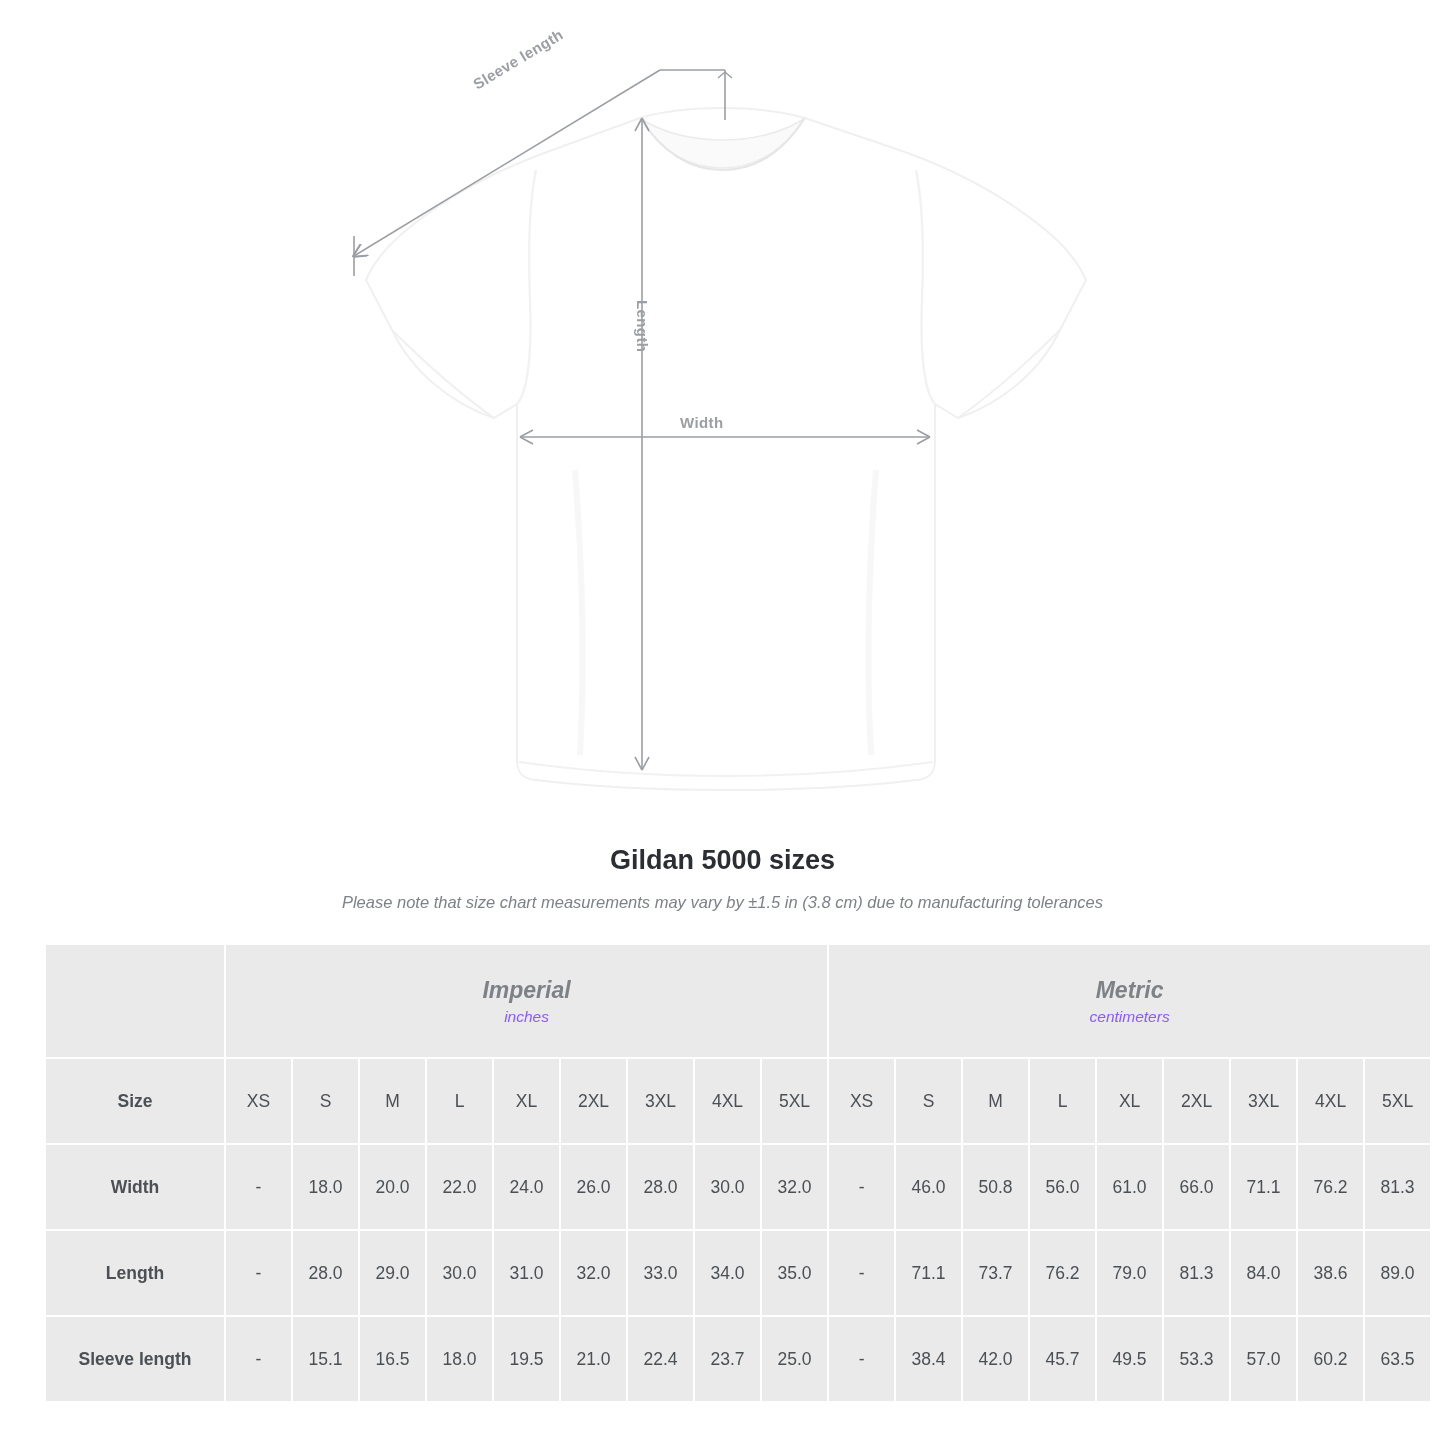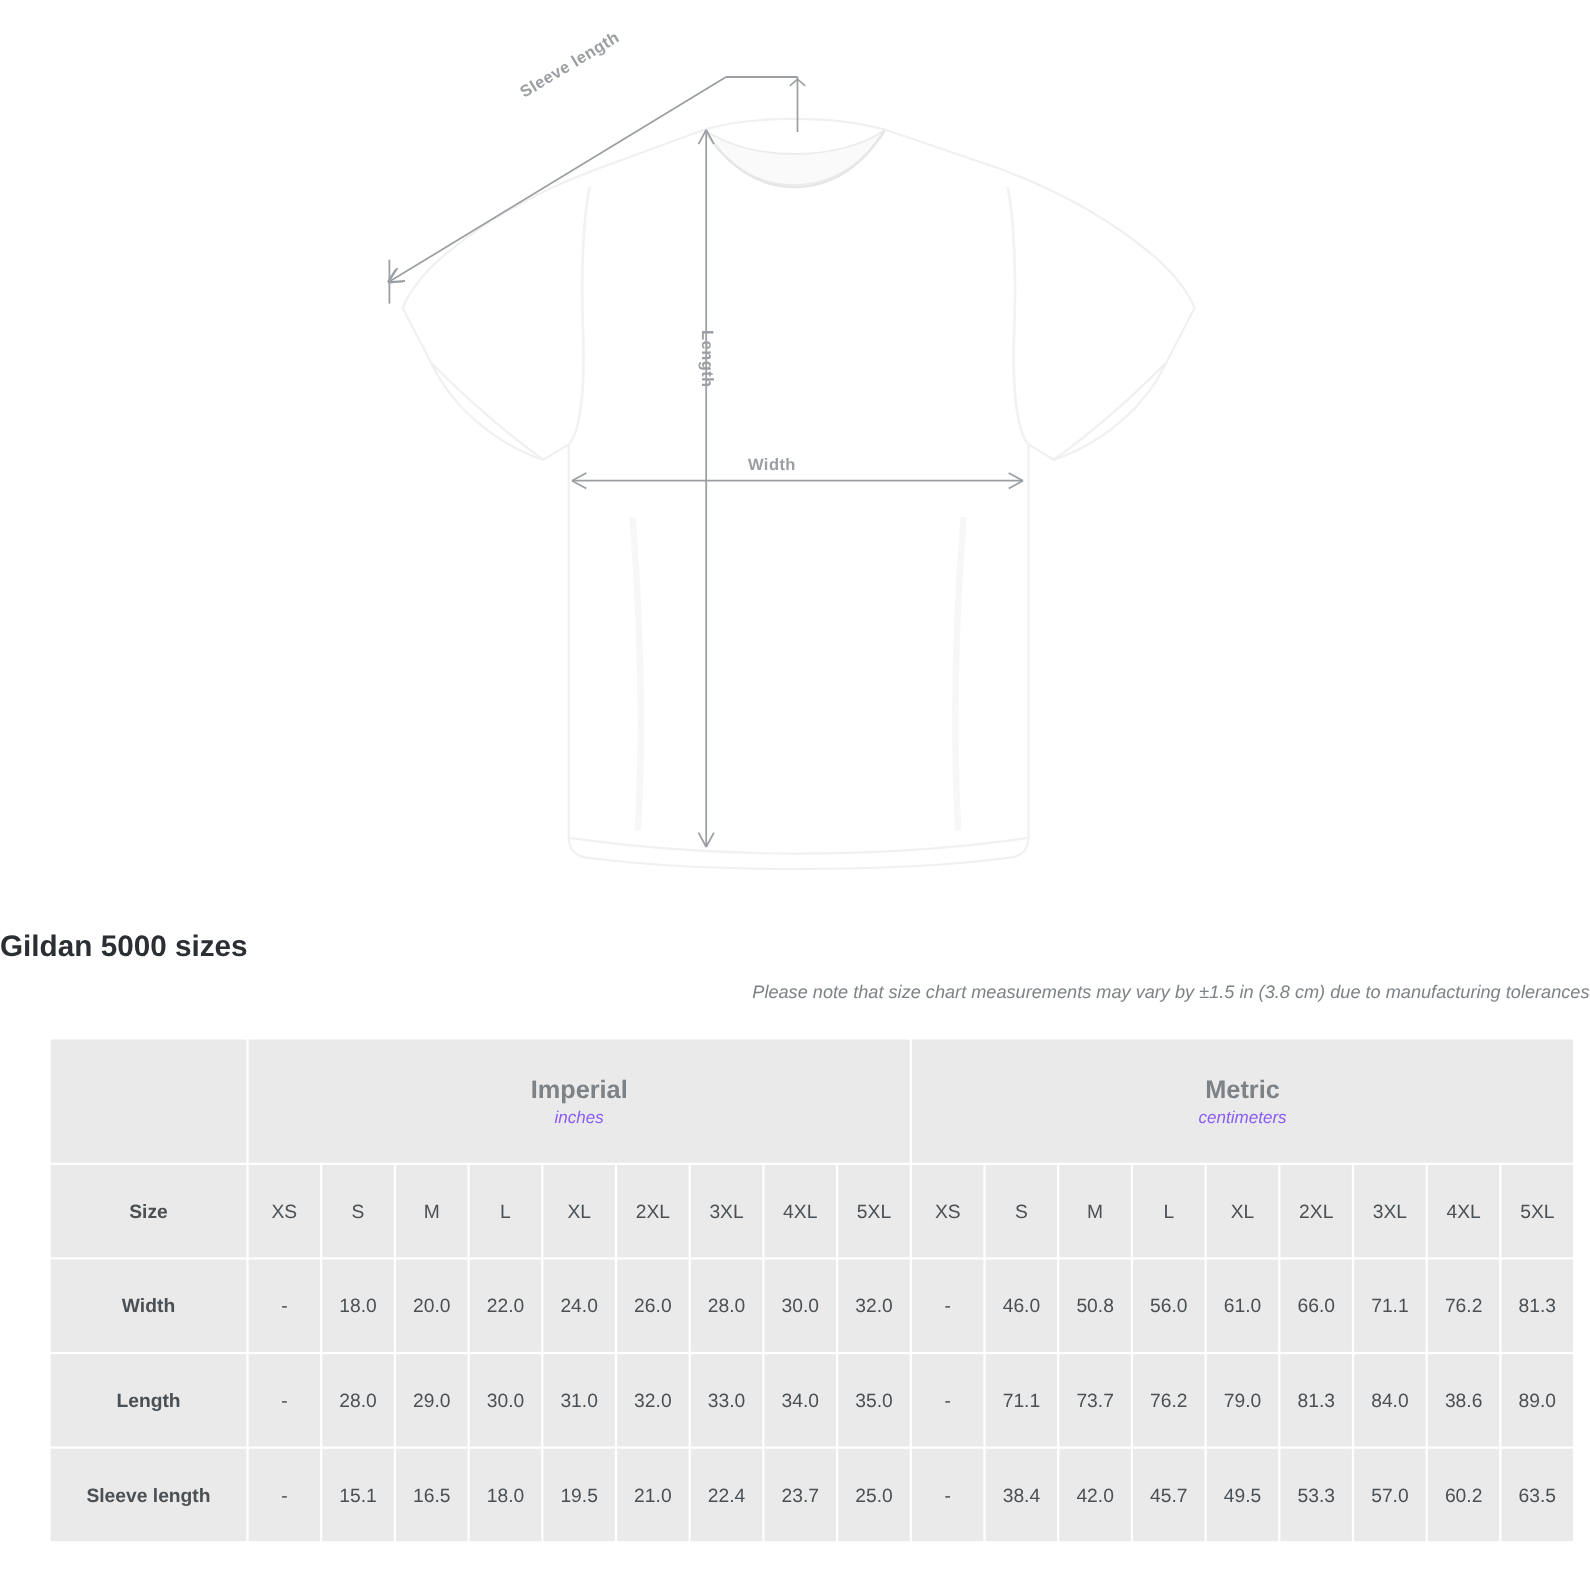--- a/index.html
+++ b/index.html
@@ -44,29 +44,30 @@
   }
   #label-width {
     left: 680px; top: 414px;
   }
 
   
   .title {
     position: absolute;
     left: 0; top: 845px;
     width: 1445px;
+    text-align: center;
     font-size: 27px;
     font-weight: bold;
     color: #2b2f33;
   }
   .subtitle {
     position: absolute;
     left: 0; top: 893px;
     width: 1445px;
-    text-align: right;
+    text-align: center;
     font-size: 16.5px;
     font-style: italic;
     color: #7d8286;
   }
 
   
   .table-wrap {
     position: absolute;
     left: 44px; top: 943px;
     width: 1357px;
@@ -85,20 +86,21 @@
     font-size: 17.5px;
     height: 84px;
     padding: 0;
   }
   table.size-chart tr.unit-row td {
     height: 112px;
     background: #eaeaea;
   }
   .unit-name {
     font-size: 23px;
+    font-style: italic;
     font-weight: bold;
     color: #7d8286;
     line-height: 1.35;
   }
   .unit-sub {
     font-size: 15.5px;
     font-style: italic;
     color: #8b5cf6;
     line-height: 1.4;
   }

